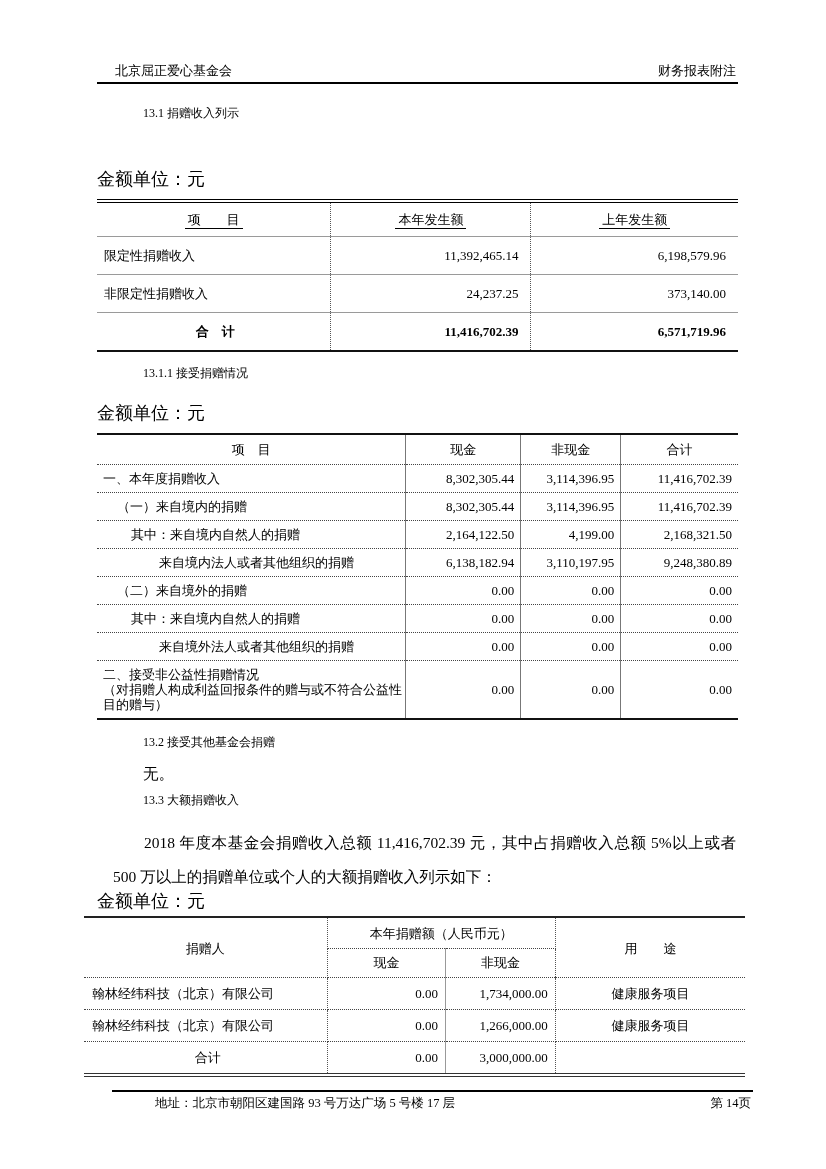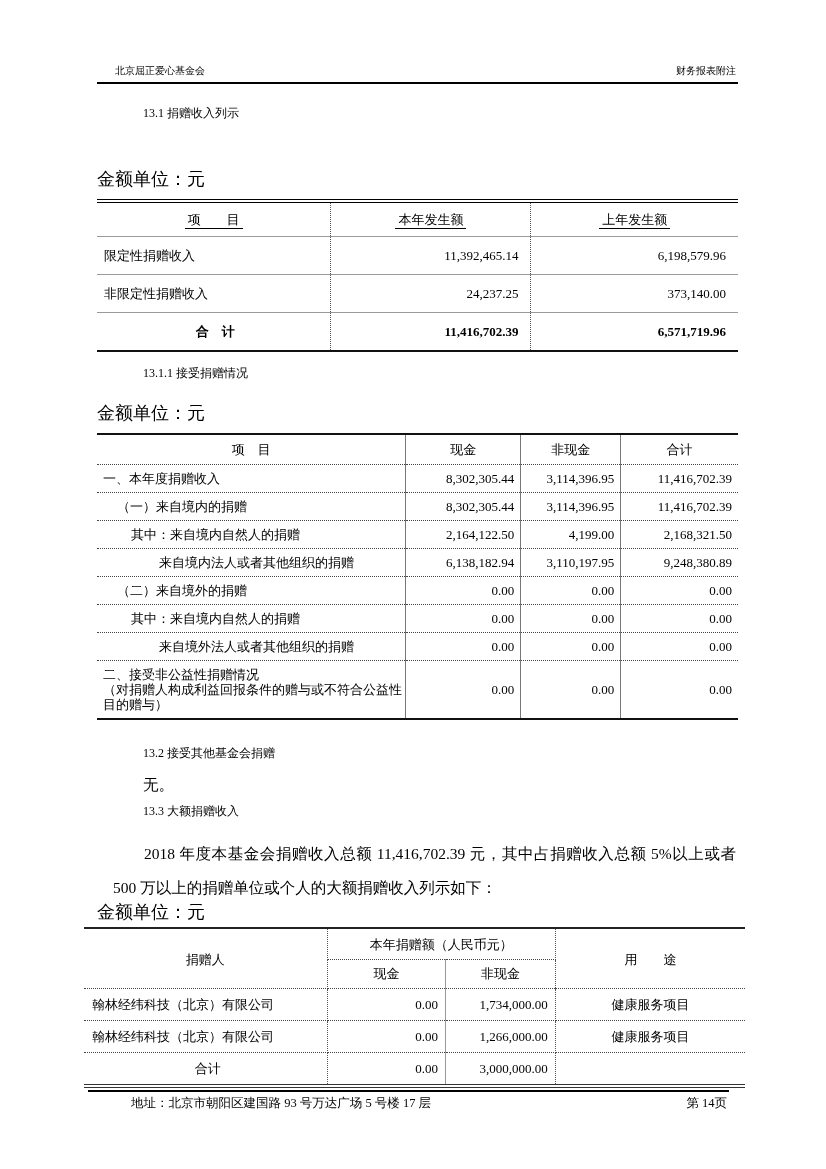--- a/index.html
+++ b/index.html
@@ -9,30 +9,30 @@
     background: #ffffff;
     color: #000;
     font-family: "Liberation Serif", "DejaVu Serif", serif;
   }
   .page { position: relative; width: 826px; height: 1169px; overflow: hidden; }
   .content { margin-left: 97px; width: 641px; padding-top: 62px; }
 
   
   .doc-header {
     display: flex; justify-content: space-between;
-    font-size: 10px; line-height: 17px;
+    font-size: 13px; line-height: 17px;
     padding: 0 2px 3px 18px;
     border-bottom: 2px solid #000;
   }
 
   
   .sec-title { font-size: 12px; line-height: 18px; margin: 0 0 0 46px; font-weight: normal; }
   .t131   { margin-top: 20px; }
   .t1311  { margin-top: 12px; }
-  .t132   { margin-top: 24px; }
+  .t132   { margin-top: 13px; }
   .t133   { margin-top: 8px; }
   .none-text { font-size: 15.5px; line-height: 18px; margin: 14px 0 0 46px; }
   .para {
     margin: 17px 2px 0 16px;
     font-size: 15.5px; line-height: 34px;
     text-align: justify; text-indent: 2em;
   }
 
   .unit-label { text-align: left; font-size: 18px; line-height: 14px; padding-right: 28px; }
   .ul1 { margin-top: 50px; }
@@ -78,21 +78,21 @@
   .table3 .hb-dot { border-bottom: 1px dotted #444; margin-top: 12px; }
   .table3 .vdot { border-right: 1px dotted #555; }
   .table3 .vsol { border-right: 1px solid #999; }
   .table3 .donor { text-align: left; padding-left: 8px; }
   .table3 .donor.center { text-align: center; }
   .table3 .num { padding-right: 7px; }
   .table3 .usage { text-align: center; }
 
   
   .doc-footer {
-    position: absolute; top: 1090px; left: 88px; width: 641px;
+    position: absolute; top: 1090px; left: 112px; width: 641px;
     border-top: 2px solid #000;
     display: flex; justify-content: space-between;
     font-size: 12.5px; line-height: 16px;
     padding: 3px 2px 0 43px;
   }
 </style>
 </head>
 <body>
 
 <div class="page">

